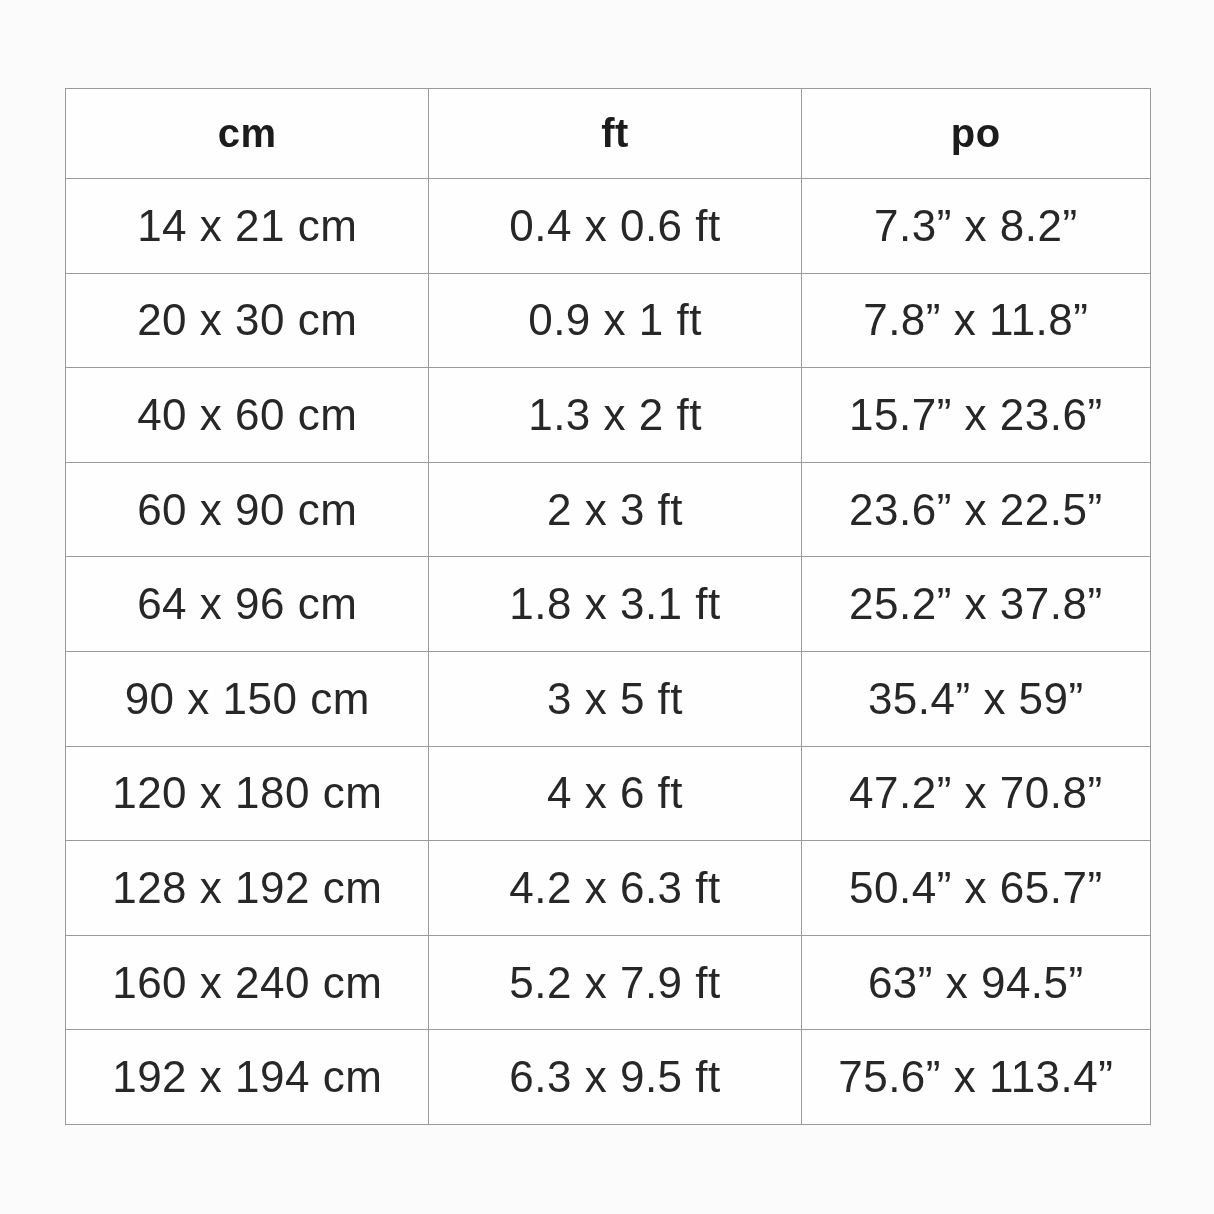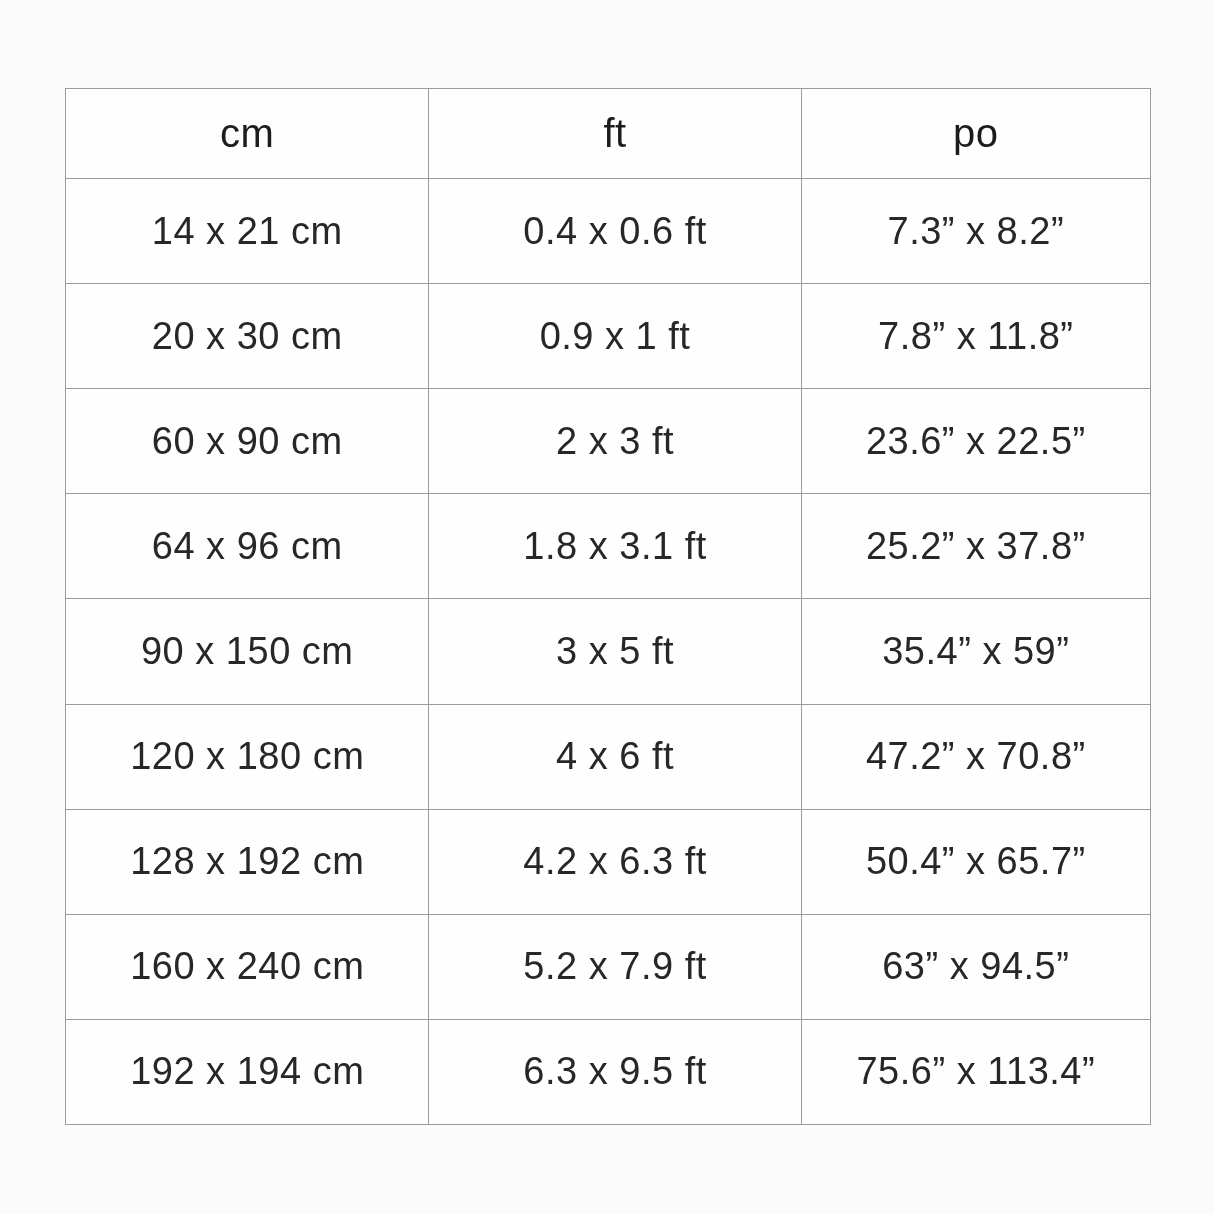--- a/index.html
+++ b/index.html
@@ -36,25 +36,25 @@
     vertical-align: middle;
     padding: 0;
     white-space: nowrap;
     letter-spacing: 0.5px;
   }
   table.size-table thead tr {
     height: 90px;
   }
   table.size-table th {
     font-size: 40px;
-    font-weight: normal;
+    font-weight: bold;
     color: #1c1c1c;
   }
   table.size-table td {
-    font-size: 38px;
+    font-size: 44px;
     font-weight: normal;
     color: #272727;
   }
   col.c1 { width: 33.5%; }
   col.c2 { width: 34.3%; }
   col.c3 { width: 32.2%; }
 </style>
 </head>
 <body>
 
@@ -75,20 +75,25 @@
     <tbody id="table-body">
         <tr>
           <td>14 x 21 cm</td>
           <td>0.4 x 0.6 ft</td>
           <td>7.3” x 8.2”</td>
         </tr>
         <tr>
           <td>20 x 30 cm</td>
           <td>0.9 x 1 ft</td>
           <td>7.8” x 11.8”</td>
+        </tr>
+        <tr>
+          <td>40 x 60 cm</td>
+          <td>1.3 x 2 ft</td>
+          <td>15.7” x 23.6”</td>
         </tr>
         <tr>
           <td>60 x 90 cm</td>
           <td>2 x 3 ft</td>
           <td>23.6” x 22.5”</td>
         </tr>
         <tr>
           <td>64 x 96 cm</td>
           <td>1.8 x 3.1 ft</td>
           <td>25.2” x 37.8”</td>

